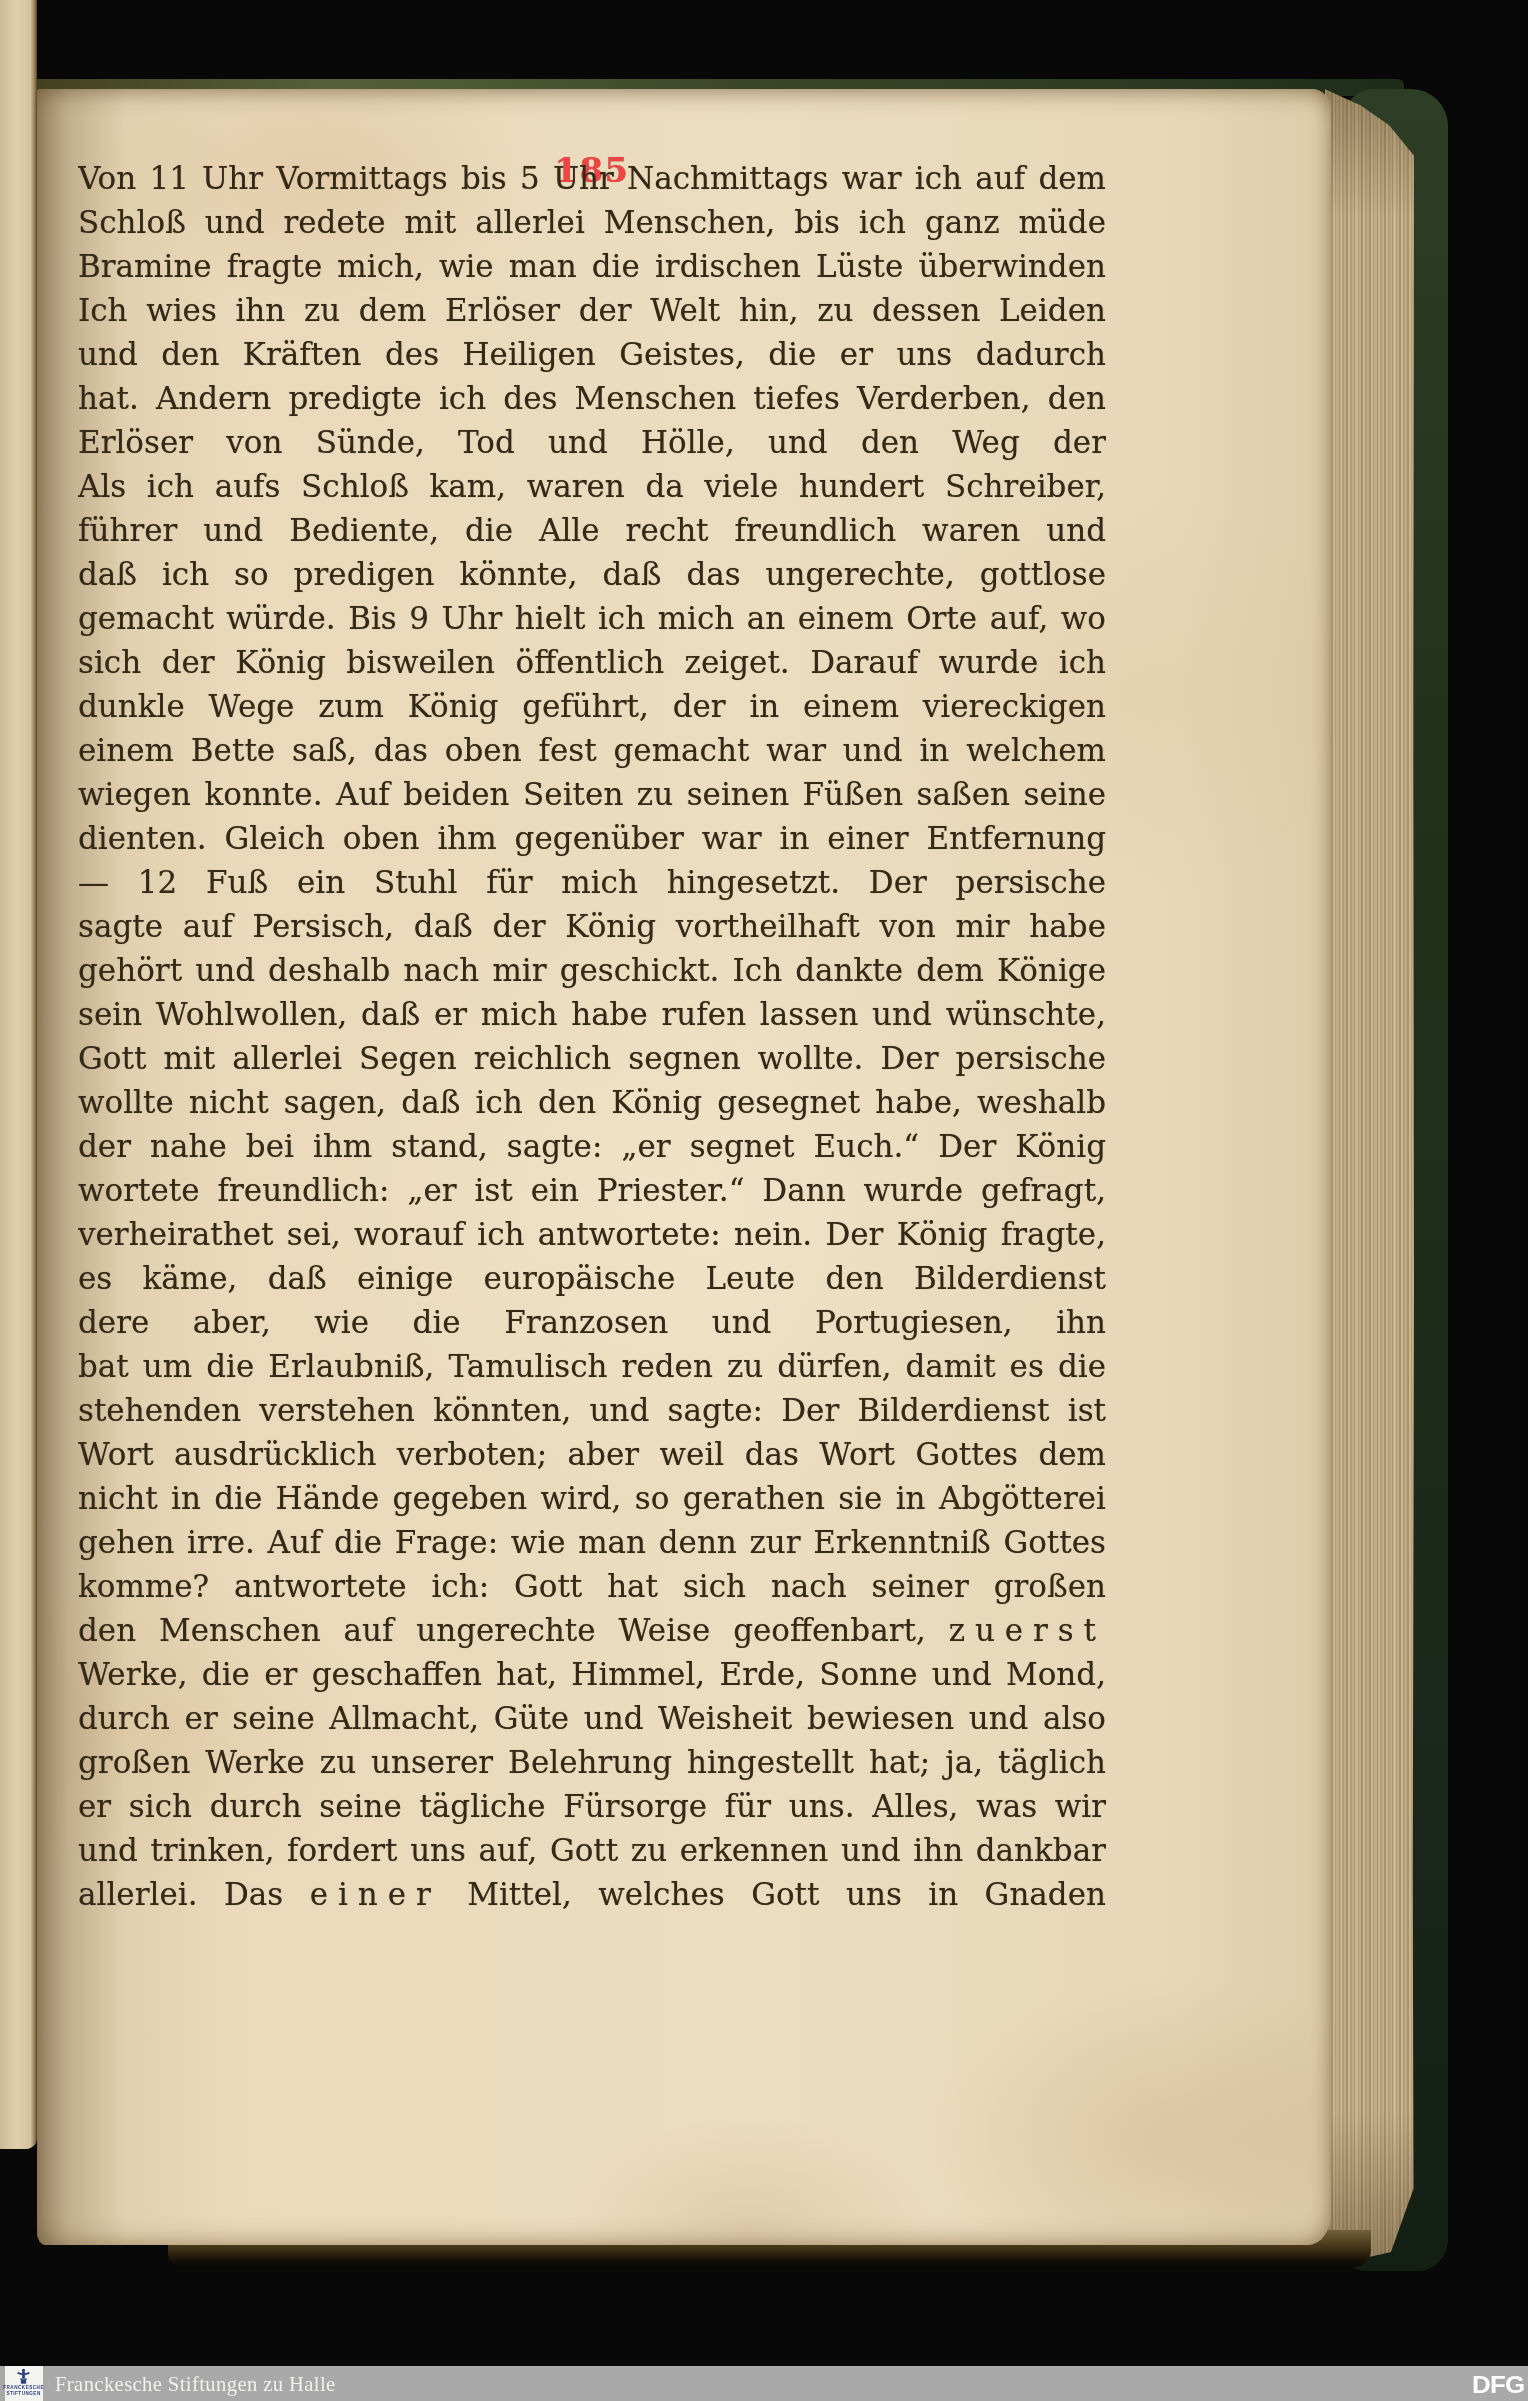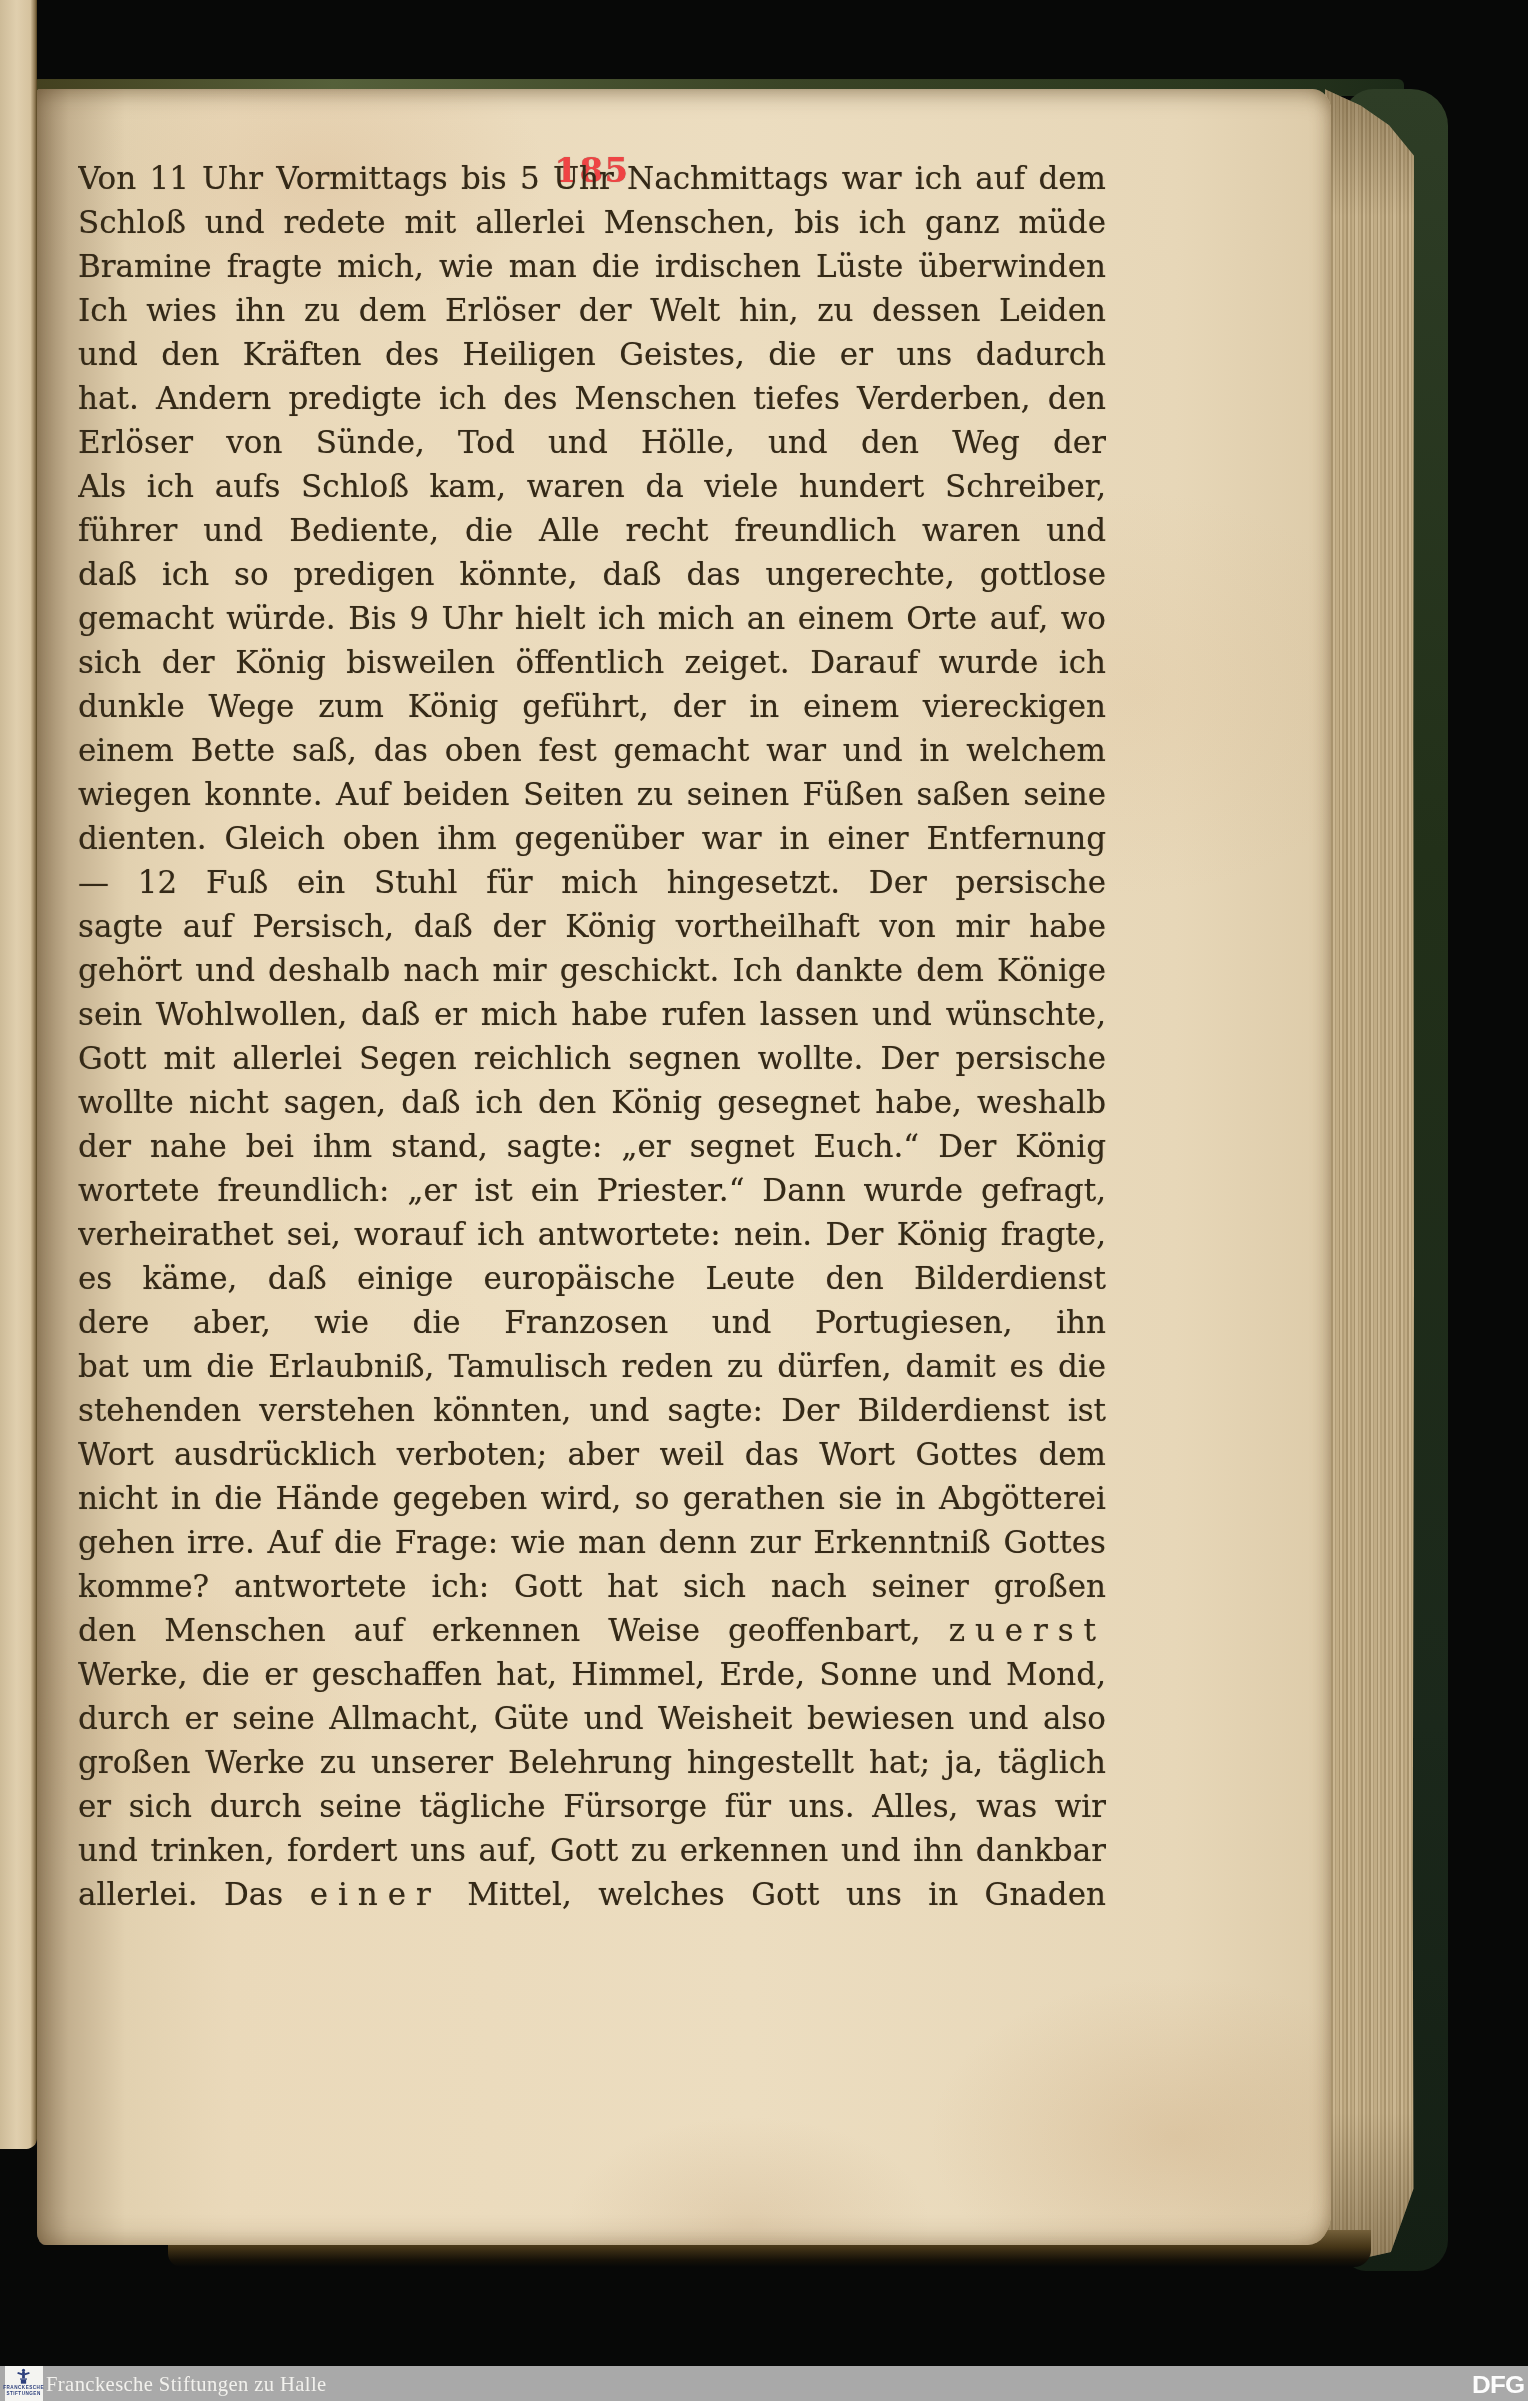--- a/index.html
+++ b/index.html
@@ -85,21 +85,21 @@
   .institution-logo {
     position:absolute; left:4.6px; top:0; width:38px; height:35px;
     background:#f4f4f1; display:flex; flex-direction:column; align-items:center;
   }
   .institution-logo svg { margin-top:2.3px; }
   .logo-caption {
     font-family:"Liberation Sans", sans-serif; font-size:4.6px; line-height:5.3px;
     color:#2c3f7c; font-weight:bold; letter-spacing:0.5px; text-align:center;
   }
   .institution-name {
-    position:absolute; left:46px; top:0; height:35px; line-height:36px;
+    position:absolute; left:55px; top:0; height:35px; line-height:36px;
     font-family:"Liberation Serif", serif; font-size:20.6px; color:#f2f1ed;
     letter-spacing:0.4px;
   }
   .dfg-logo {
     position:absolute; right:6.1px; top:4.6px;
     font-family:"Liberation Sans", sans-serif; font-weight:800; font-size:24px;
     color:#fdfdfd; letter-spacing:-0.8px; transform:scaleX(1.08);
   }
 </style>
 </head>
@@ -142,21 +142,21 @@
       <div class="line">wortete freundlich: „er ist ein Priester.“ Dann wurde gefragt, ob ich</div>
       <div class="line">verheirathet sei, worauf ich antwortete: nein. Der König fragte, woher</div>
       <div class="line">es käme, daß einige europäische Leute den Bilderdienst verwürfen, an=</div>
       <div class="line">dere aber, wie die Franzosen und Portugiesen, ihn beibehielten? Ich</div>
       <div class="line">bat um die Erlaubniß, Tamulisch reden zu dürfen, damit es die Um=</div>
       <div class="line">stehenden verstehen könnten, und sagte: Der Bilderdienst ist in Gottes</div>
       <div class="line">Wort ausdrücklich verboten; aber weil das Wort Gottes dem Volke</div>
       <div class="line">nicht in die Hände gegeben wird, so gerathen sie in Abgötterei und</div>
       <div class="line">gehen irre. Auf die Frage: wie man denn zur Erkenntniß Gottes</div>
       <div class="line">komme? antwortete ich: Gott hat sich nach seiner großen Barmherzigkeit</div>
-      <div class="line"><span>den Menschen auf erkennen Weise geoffenbart, </span><span class="gesperrt">zuerst</span><span> durch die großen</span></div>
+      <div class="line"><span>den Menschen auf ungerechte Weise geoffenbart, </span><span class="gesperrt">zuerst</span><span> durch die großen</span></div>
       <div class="line">Werke, die er geschaffen hat, Himmel, Erde, Sonne und Mond, wo=</div>
       <div class="line">durch er seine Allmacht, Güte und Weisheit bewiesen und also diese</div>
       <div class="line">großen Werke zu unserer Belehrung hingestellt hat; ja, täglich offenbart</div>
       <div class="line">er sich durch seine tägliche Fürsorge für uns. Alles, was wir essen</div>
       <div class="line">und trinken, fordert uns auf, Gott zu erkennen und ihn dankbar zu</div>
       <div class="line"><span>allerlei. Das </span><span class="gesperrt">einer</span><span> Mittel, welches Gott uns in Gnaden geschenkt</span></div>
     </div>
 
   <div class="provenance-bar">
     <div class="institution-logo">

